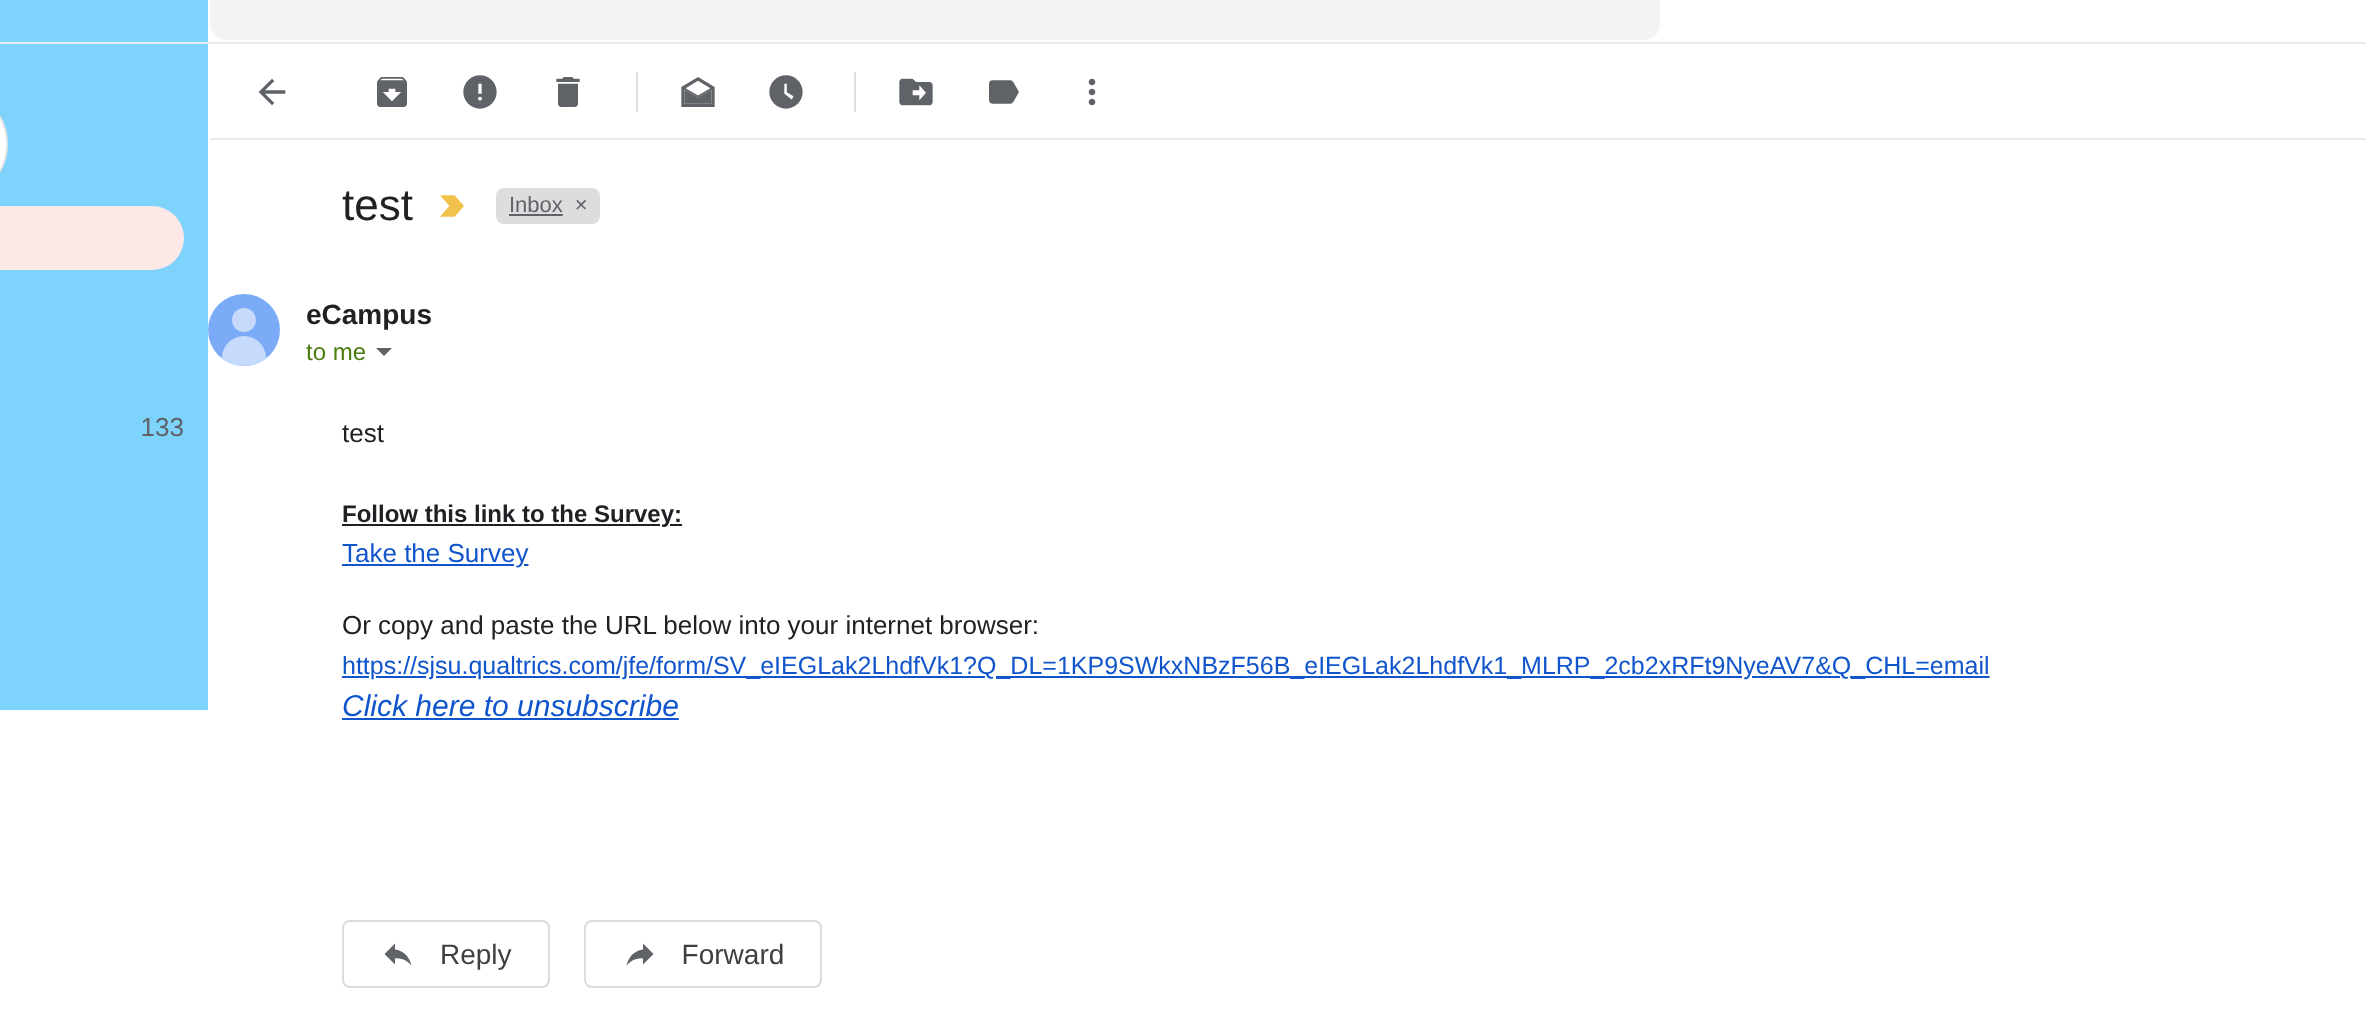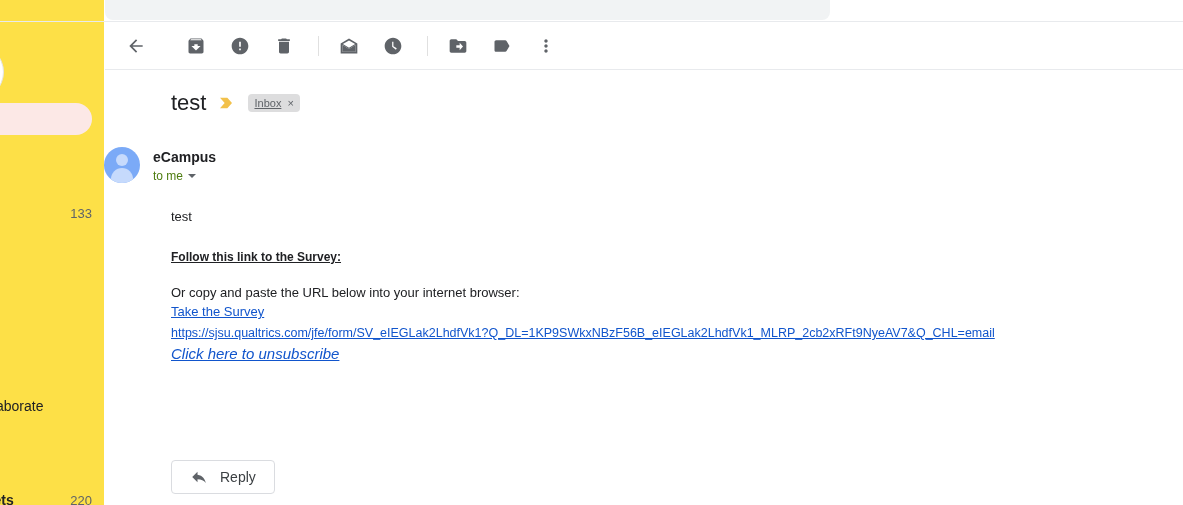--- a/index.html
+++ b/index.html
@@ -15,22 +15,22 @@
     position: relative;
     color: #202124;
   }
 
   
   #sidebar {
     position: absolute;
     left: 0;
     top: 0;
     width: 104px;
-    height: 505px;
-    background: #fde047;
+    height: 355px;
+    background: #7dd3fc;
     overflow: hidden;
   }
   #compose-circle {
     position: absolute;
     left: -52px;
     top: 44px;
     width: 56px;
     height: 56px;
     border-radius: 50%;
     border: 1px solid #e4e4e4;
@@ -429,26 +429,32 @@
     <div id="recipient-row">
       <span id="recipient-text">to me</span>
       <span id="recipient-caret"></span>
     </div>
   </div>
 </div>
 
 <div id="message-body">
   <div id="body-greeting">test</div>
   <div id="body-survey-heading">Follow this link to the Survey:</div>
+  <div><a class="body-link" id="body-take-survey">Take the Survey</a></div>
   <div id="body-copy-paste">Or copy and paste the URL below into your internet browser:</div>
-  <div><a class="body-link" id="body-take-survey">Take the Survey</a></div>
   <div><a class="body-link" id="body-survey-url">https://sjsu.qualtrics.com/jfe/form/SV_eIEGLak2LhdfVk1?Q_DL=1KP9SWkxNBzF56B_eIEGLak2LhdfVk1_MLRP_2cb2xRFt9NyeAV7&amp;Q_CHL=email</a></div>
   <div><a class="body-link" id="body-unsubscribe">Click here to unsubscribe</a></div>
 </div>
 
 <div id="action-buttons">
   <div class="action-btn" id="reply-button">
     <svg width="18" height="18" viewBox="0 0 24 24">
         <path class="action-icon-fill" d="M10 9V5l-7 7 7 7v-4.1c5 0 8.5 1.6 11 5.1-1-5-4-10-11-11z"></path>
       </svg>
     <span class="label">Reply</span>
   </div>
+  <div class="action-btn" id="forward-button">
+    <svg width="18" height="18" viewBox="0 0 24 24">
+        <path class="action-icon-fill" d="M14 9V5l7 7-7 7v-4.1c-5 0-8.5 1.6-11 5.1 1-5 4-10 11-11z"></path>
+      </svg>
+    <span class="label">Forward</span>
+  </div>
 </div>
 
 </body></html>

